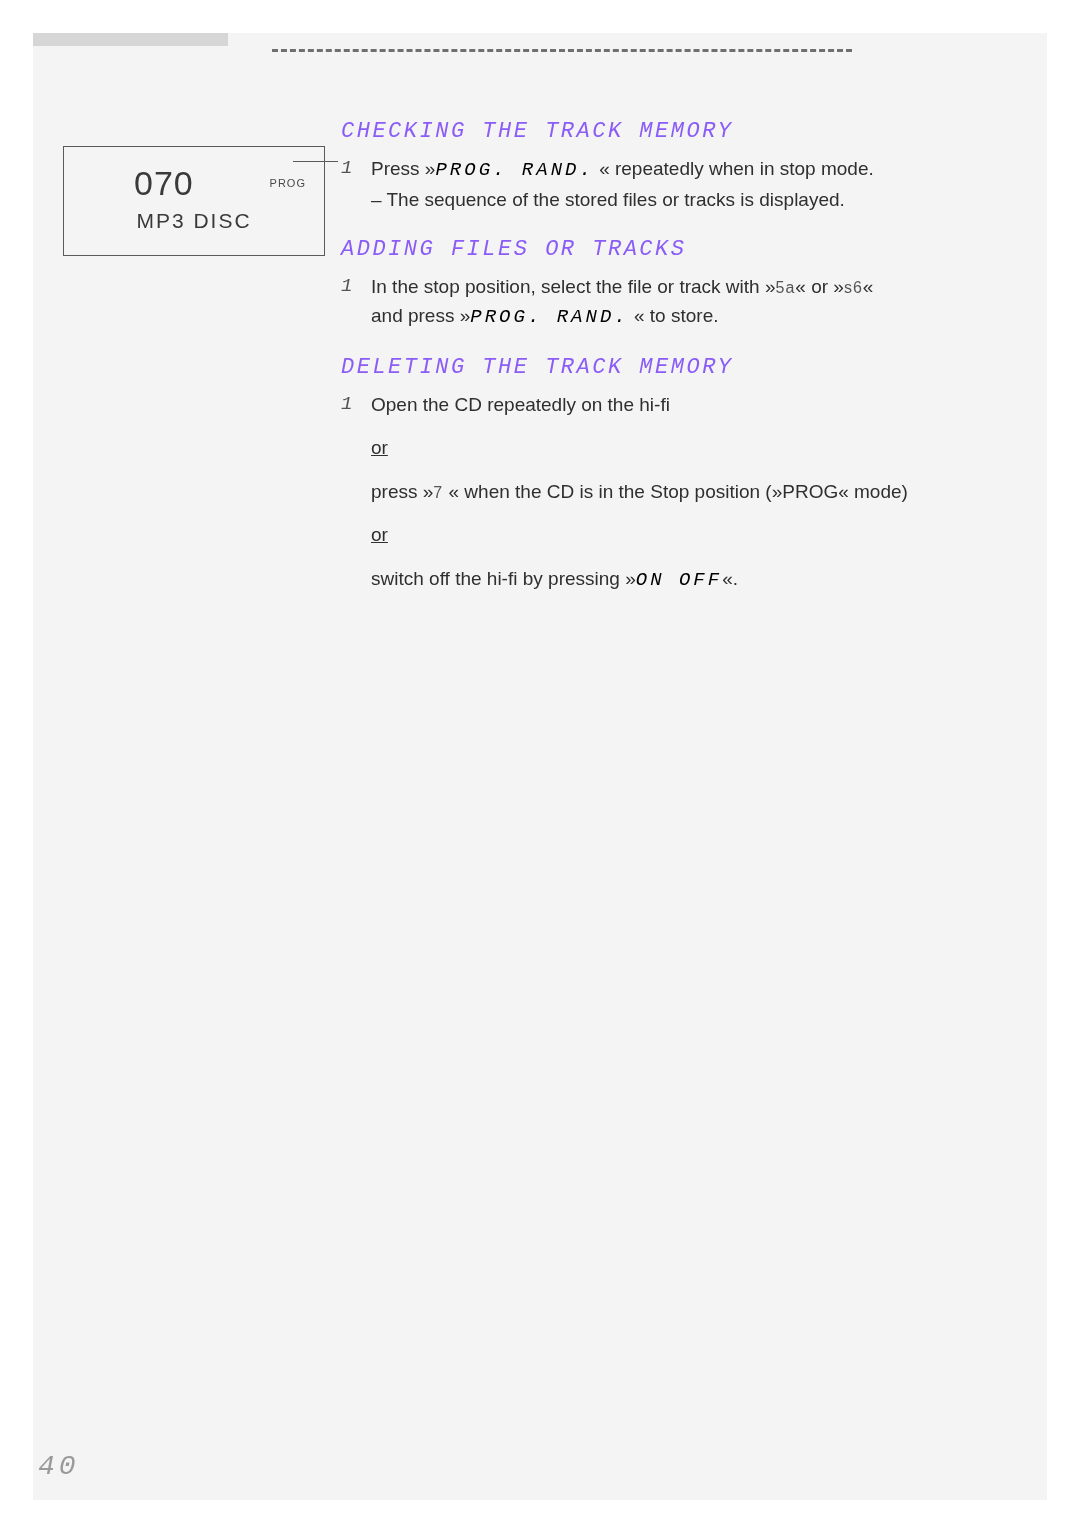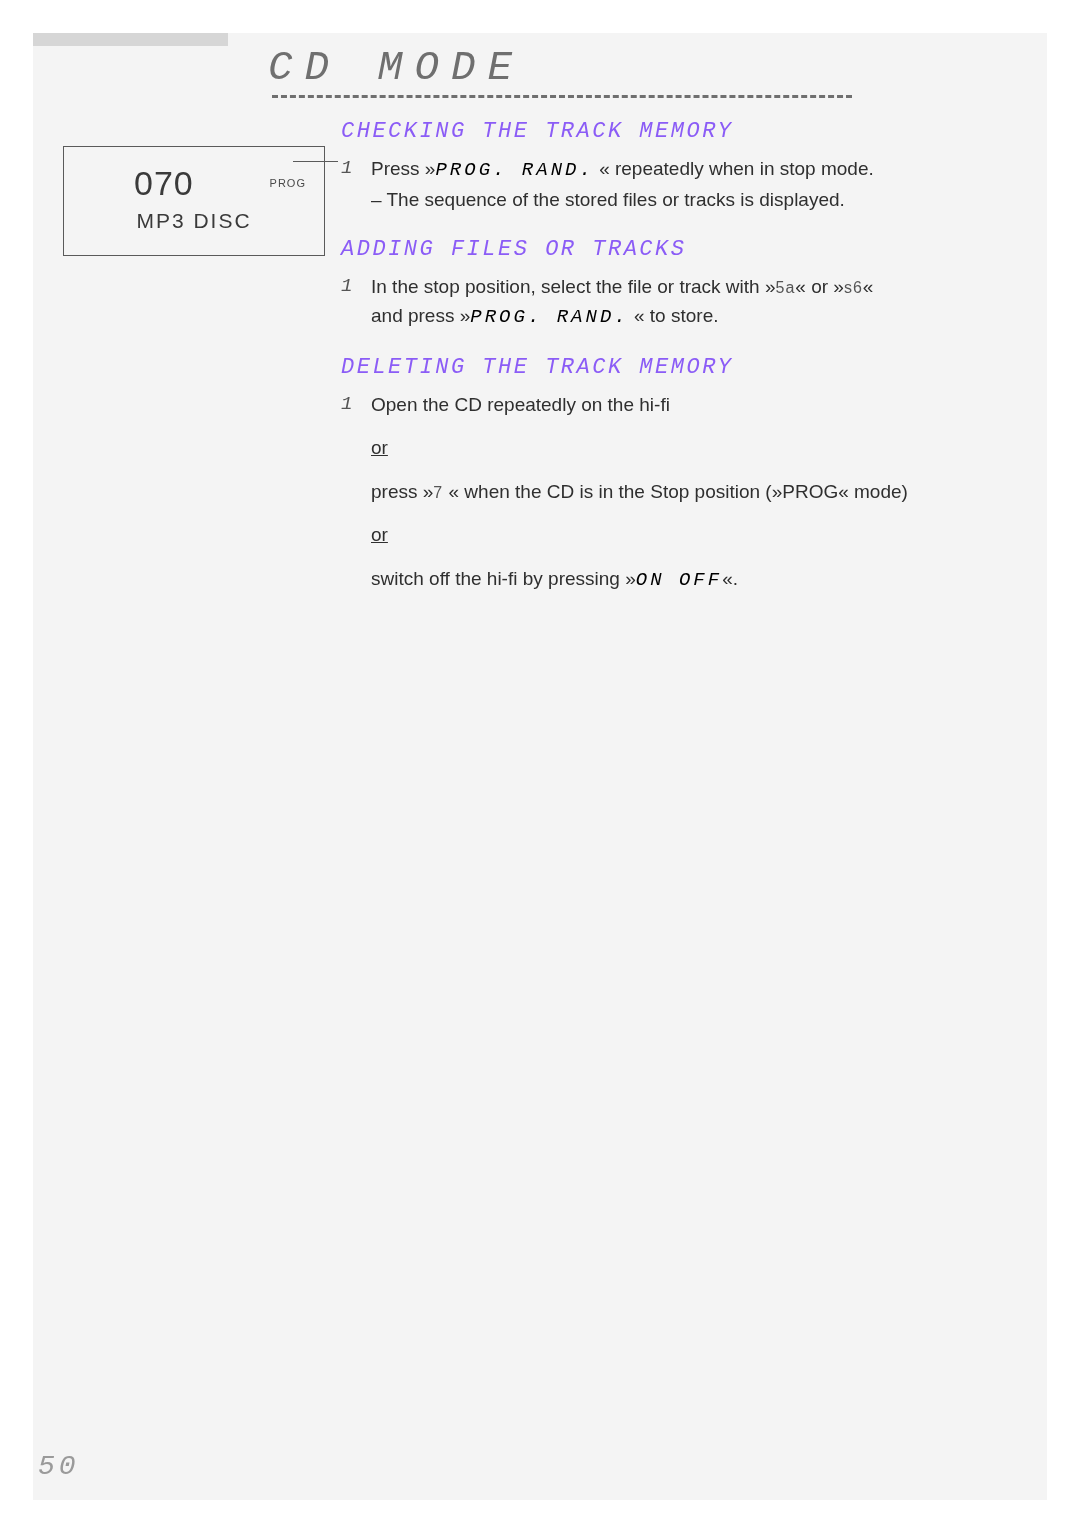--- a/index.html
+++ b/index.html
@@ -147,21 +147,21 @@
     color: #9a9a9a;
   }
 </style>
 </head>
 <body>
 
 <div class="page">
   <div class="left-tab"></div>
 
   <div class="heading-row">
-    <span class="heading-text">CD MODE</span><span class="dash-line"></span>
+    <span class="dash-line"></span>
   </div>
 
   <div class="display-box">
     <div class="display-number">070</div>
     <div class="display-prog">PROG</div>
     <div class="display-sub">MP3 DISC</div>
   </div>
   <div class="leader"></div>
 
   <div class="content">
@@ -202,14 +202,14 @@
         <span>« when the CD is in the Stop position (»PROG« mode)</span>
       </div>
       <div class="or">or</div>
       <div>
         <span>switch off the hi-fi by pressing »</span><span class="btn-label">ON OFF</span><span>«.</span>
       </div>
     </div>
 
   </div>
 
-  <div class="page-num">50</div>
+  <div class="page-num">40</div>
 </div>
 
 </body></html>

